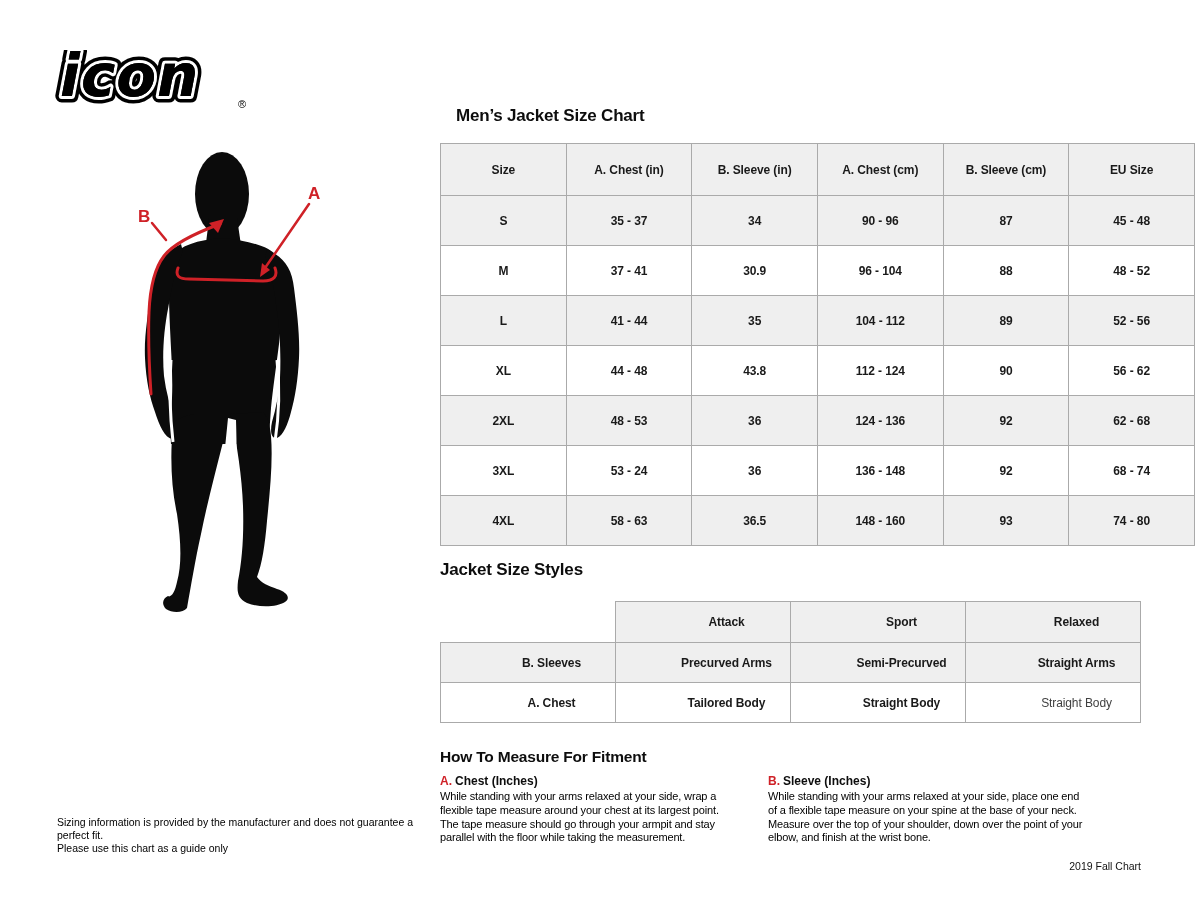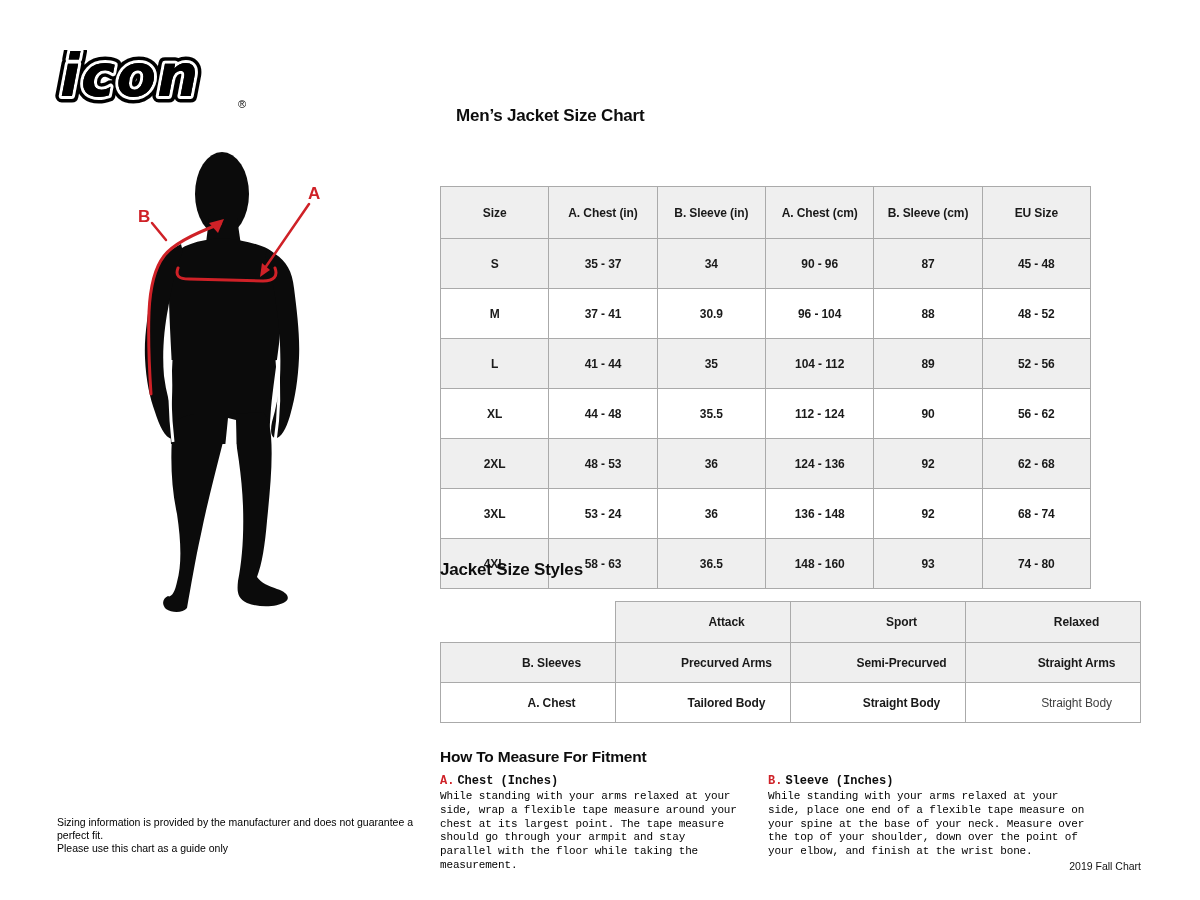--- a/index.html
+++ b/index.html
@@ -7,39 +7,39 @@
         font-family:"Liberation Sans",sans-serif;color:#111;}
 
   
   .hd{position:absolute;margin:0;font-weight:bold;color:#0d0d0d;letter-spacing:-0.2px;}
   .t1{left:456px;top:106px;font-size:17px;}
   .t2{left:440px;top:560px;font-size:17px;}
   .t3{left:440px;top:748px;font-size:15.5px;}
 
   
   table{border-collapse:collapse;}
-  .sz{position:absolute;left:440px;top:143px;width:651px;table-layout:fixed;margin-top:43px;}
+  .sz{position:absolute;left:440px;top:143px;width:755px;table-layout:fixed;}
   .sz th,.sz td{border:1px solid #aaa;text-align:center;vertical-align:middle;
       font-size:12px;font-weight:bold;color:#1a1a1a;letter-spacing:-0.1px;background:#fff;}
   .sz thead th{background:#efefef;height:49px;}
   .sz tbody td{height:47px;}
   .sz tbody tr:nth-child(odd) td{background:#efefef;}
 
   
   .st{position:absolute;left:440px;top:601px;width:701px;table-layout:fixed;}
   .st th,.st td{border:1px solid #aaa;text-align:center;vertical-align:middle;
       font-size:12px;font-weight:bold;color:#1a1a1a;letter-spacing:-0.1px;background:#fff;padding-left:48px;}
   .st thead th{background:#efefef;height:38px;}
   .st thead th.blank{background:transparent;border:none;}
   .st tbody td{height:37px;}
   .st tbody tr:first-child td{background:#efefef;}
   .st tbody tr:last-child td:last-child{font-weight:normal;color:#3f3f3f;}
 
   
-  .measure{position:absolute;top:774px;font-family:Liberation Mono, monospace;}
+  .measure{position:absolute;top:774px;}
   .measure.chest{left:440px;width:300px;}
   .measure.sleeve{left:768px;width:322px;}
   .m-head{font-size:12px;font-weight:bold;color:#0d0d0d;margin-bottom:2px;}
   .m-head .red{color:#cf2127;margin-right:3px;}
   .m-body{font-size:11px;line-height:13.8px;color:#000;letter-spacing:-0.15px;}
 
   .disclaimer{position:absolute;left:57px;top:816px;width:380px;
       font-size:10.5px;line-height:13px;color:#000;}
   .footer-label{position:absolute;right:59px;top:860px;font-size:10.5px;color:#111;}
 
@@ -151,21 +151,21 @@
           <td>L</td>
           <td>41 - 44</td>
           <td>35</td>
           <td>104 - 112</td>
           <td>89</td>
           <td>52 - 56</td>
         </tr>
         <tr>
           <td>XL</td>
           <td>44 - 48</td>
-          <td>35.5</td>
+          <td>43.8</td>
           <td>112 - 124</td>
           <td>90</td>
           <td>56 - 62</td>
         </tr>
         <tr>
           <td>2XL</td>
           <td>48 - 53</td>
           <td>36</td>
           <td>124 - 136</td>
           <td>92</td>

